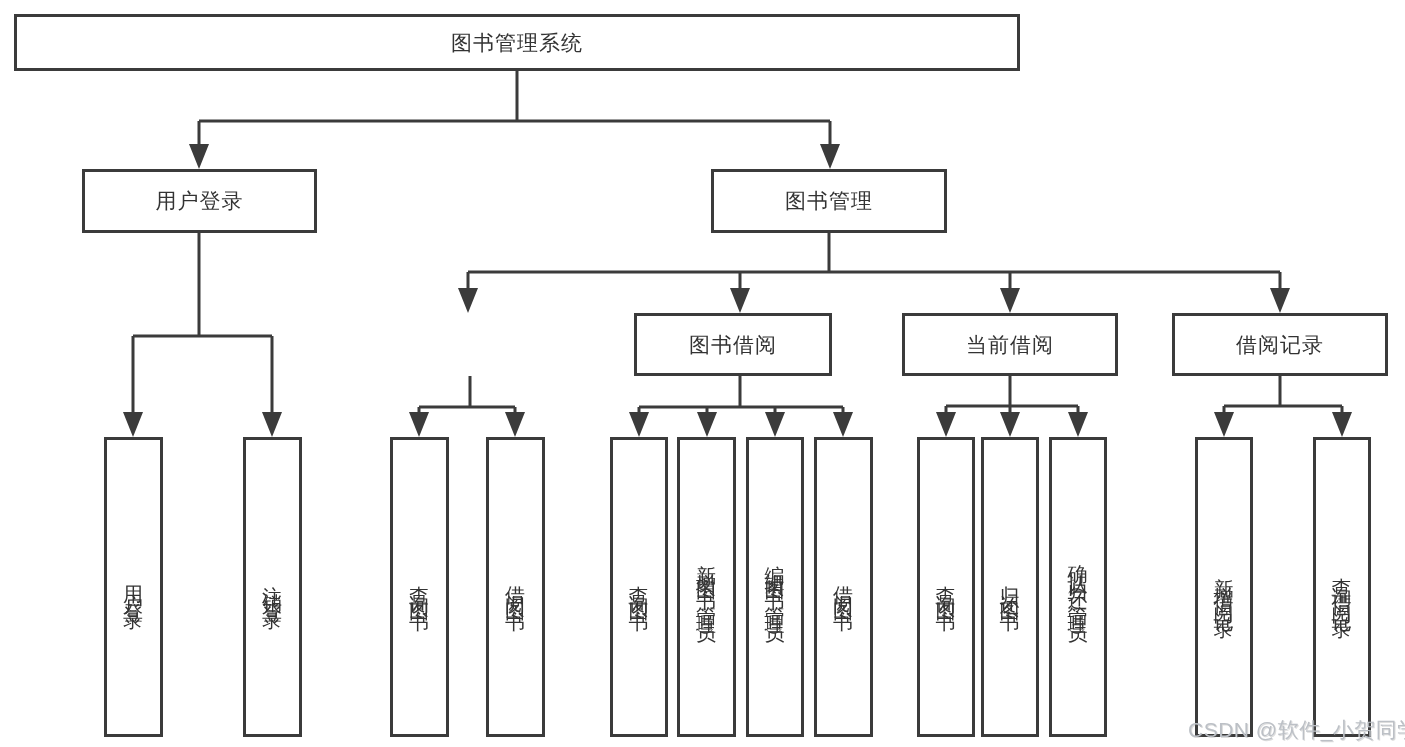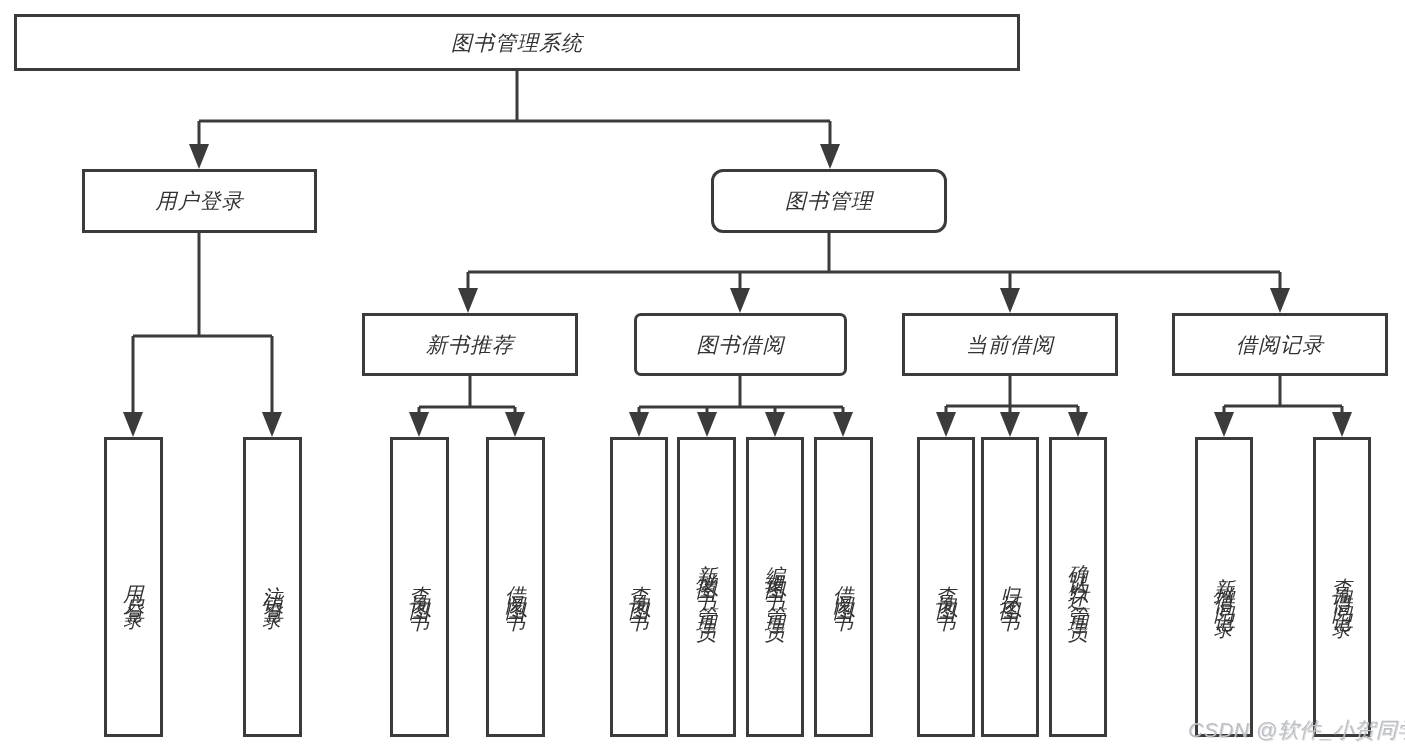--- a/index.html
+++ b/index.html
@@ -7,21 +7,20 @@
     padding: 0;
     background: #ffffff;
     font-family: "Liberation Sans", "DejaVu Sans", sans-serif;
   }
   #canvas {
     position: relative;
     width: 1405px;
     height: 747px;
     background: #ffffff;
     overflow: hidden;
-    font-style: italic;
   }
   #connectors {
     position: absolute;
     left: 0; top: 0;
     width: 1405px;
     height: 747px;
   }
   .node {
     position: absolute;
     box-sizing: border-box;
@@ -105,28 +104,25 @@
     </g>
   </svg>
 
   <div class="node h" style="left:14px; top:14px; width:1006px; height:57px;">
     <span class="label">图书管理系统</span>
   </div>
 
   <div class="node h" style="left:82px; top:169px; width:235px; height:64px;">
     <span class="label">用户登录</span>
   </div>
-  <div class="node h" style="left:711px; top:169px; width:236px; height:64px;border-radius:12px;">
+  <div class="node h" style="left:711px; top:169px; width:236px; height:64px;">
     <span class="label">图书管理</span>
   </div>
 
-  <div class="node h" style="left:362px; top:313px; width:216px; height:63px;">
-    <span class="label">新书推荐</span>
-  </div>
-  <div class="node h" style="left:634px; top:313px; width:213px; height:63px;border-radius:7px;">
+  <div class="node h" style="left:634px; top:313px; width:198px; height:63px;">
     <span class="label">图书借阅</span>
   </div>
   <div class="node h" style="left:902px; top:313px; width:216px; height:63px;align-items:center;">
     <span class="label">当前借阅</span>
   </div>
   <div class="node h" style="left:1172px; top:313px; width:216px; height:63px;">
     <span class="label">借阅记录</span>
   </div>
 
   <div class="node leaf" style="left:104px; top:437px; width:59px; height:300px;">

